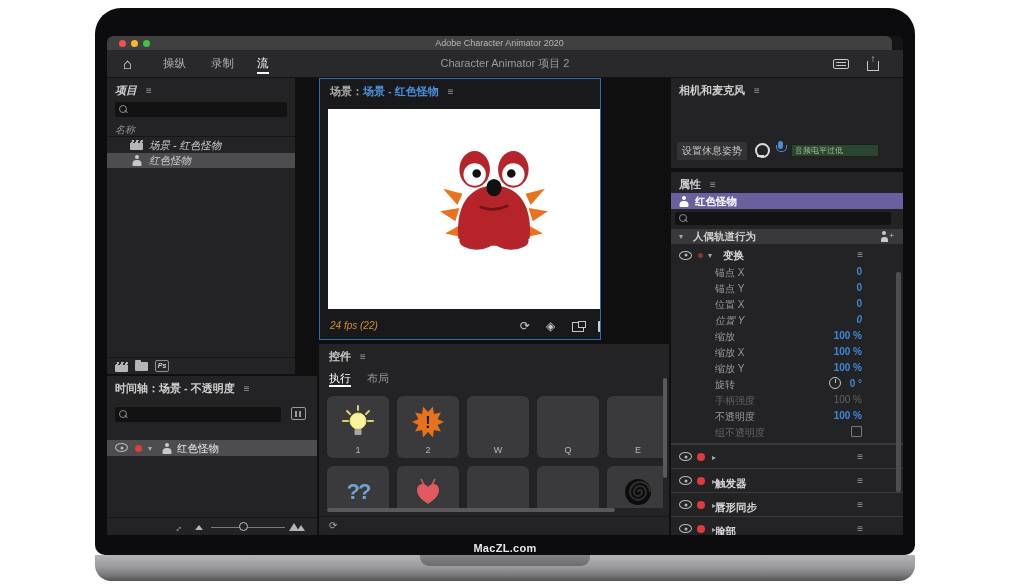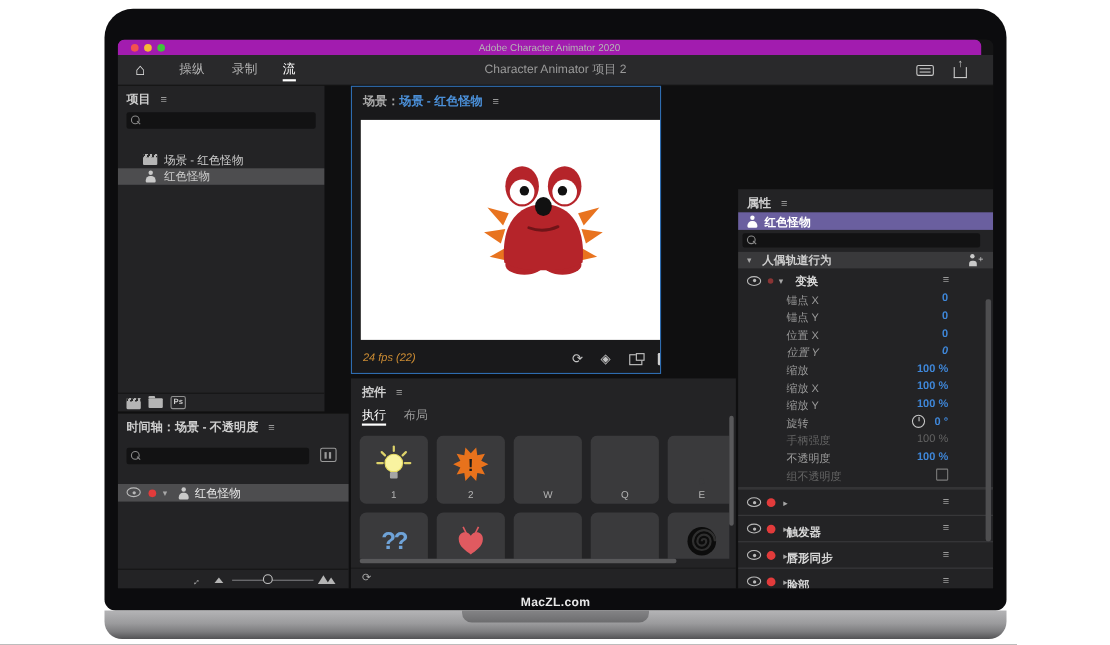--- a/index.html
+++ b/index.html
@@ -16,21 +16,21 @@
           background:linear-gradient(#b4b4b6 0%, #9b9b9d 45%, #7c7c7e 75%, #525254 100%); }
   .notch { position:absolute; left:50%; transform:translateX(-50%); top:0;
            width:170px; height:11px; border-radius:0 0 9px 9px;
            background:linear-gradient(#848486,#6c6c6e); }
 
   
   .app { position:absolute; left:12px; top:28px; width:796px; height:499px;
          background:#141415; border-radius:6px 6px 0 0; overflow:hidden;
          font-size:11px; color:#c9c9c9; }
 
-  .titlebar { position:absolute; left:0; top:0; right:11px; height:14px; background:#a21caf;
+  .titlebar { position:absolute; left:0; top:0; right:11px; height:14px; background:#404040;
               border-radius:6px 6px 0 0; }
   .tl { position:absolute; top:3.5px; width:7px; height:7px; border-radius:50%; }
   .tl.r { left:12px; background:#f3524f; } .tl.y { left:24px; background:#f5b935; }
   .tl.g { left:36px; background:#3fc43c; }
   .tb-title { position:absolute; left:0; right:0; top:0; line-height:14px; text-align:center;
               font-size:9px; color:#b5b5b5; }
 
   .toolbar { position:absolute; left:0; top:14px; right:0; height:28px; background:#29292b;
              border-bottom:1px solid #121212; }
   .home { position:absolute; left:16px; top:0; line-height:27px; font-size:15px; color:#ececec; }
@@ -71,21 +71,21 @@
   .puppet { position:absolute; width:10px; height:11px; color:#c9c9c9; }
   .puppet::before { content:""; position:absolute; left:50%; top:0; transform:translateX(-50%);
                     width:4px; height:4px; border-radius:50%; background:currentColor; }
   .puppet::after { content:""; position:absolute; left:50%; bottom:0; transform:translateX(-50%);
                    width:9px; height:6px; border-radius:4px 4px 1px 1px; background:currentColor; }
   .clapper { position:absolute; width:13px; height:10px; background:#b5b5b5; border-radius:1px; }
   .clapper::before { content:""; position:absolute; left:0; right:0; top:0; height:3px;
       background:repeating-linear-gradient(115deg,#2a2a2a 0 2px,#b5b5b5 2px 4px); border-radius:1px 1px 0 0; }
 
   
-  .p-project { left:0; top:0; width:188px; height:296px; }
+  .p-project { left:0; top:0; width:188px; height:296px;font-style:italic; }
   .p-project .search { left:8px; right:8px; top:24px; }
   .name-row { position:absolute; left:0; right:0; top:44px; height:15px; border-bottom:1px solid #161616; }
   .name-lbl { position:absolute; left:8px; top:1px; font-size:10px; color:#8f8f8f; }
   .proj-item { position:absolute; left:0; right:0; height:15px; }
   .proj-item .lbl { position:absolute; left:42px; top:1px; font-size:10.5px; color:#cccccc; }
   .proj-item.sel { background:#4d4d4f; }
   .pp-footer { position:absolute; left:0; right:0; bottom:0; height:17px; border-top:1px solid #161616; }
   .folder { position:absolute; width:13px; height:9px; background:#b5b5b5; border-radius:1px; top:4px; }
   .folder::before { content:""; position:absolute; left:0; top:-2px; width:6px; height:2px;
                     background:#b5b5b5; border-radius:1px 1px 0 0; }
@@ -224,20 +224,23 @@
 
       <div class="workspace">
 
         <div class="panel p-project">
           <div class="hdr">
             <span>项目</span><span class="menu-ic">≡</span>
           </div>
           <div class="search">
             <span class="mag"></span>
           </div>
+          <div class="name-row">
+            <span class="name-lbl">名称</span>
+          </div>
           <div class="proj-item" style="top:60px;">
             <span class="clapper" style="left:23px; top:2px;"></span>
             <span class="lbl">场景 - 红色怪物</span>
           </div>
           <div class="proj-item sel" style="top:75px;">
             <span class="puppet" style="left:25px; top:2px;"></span>
             <span class="lbl">红色怪物</span>
           </div>
           <div class="pp-footer">
             <span class="clapper" style="left:8px; top:4px;"></span>
@@ -384,20 +387,29 @@
             </div>
           </div>
 
           <div class="h-scroll"></div>
           <div class="v-scroll"></div>
           <div class="ctl-footer">
             <span class="ctl-refresh">⟳</span>
           </div>
         </div>
 
+        <div class="panel p-camera">
+          <div class="hdr">
+            <span>相机和麦克风</span><span class="menu-ic">≡</span>
+          </div>
+          <div class="rest-btn">设置休息姿势</div>
+          <span class="webcam"></span>
+          <span class="mic"></span>
+          <div class="meter">音频电平过低</div>
+        </div>
 
         <div class="panel p-props">
           <div class="hdr">
             <span>属性</span><span class="menu-ic">≡</span>
           </div>
           <div class="sel-row">
             <span class="puppet" style="left:8px; top:2.5px; color:#fff;"></span>
             <span class="lbl">红色怪物</span>
           </div>
           <div class="search">

